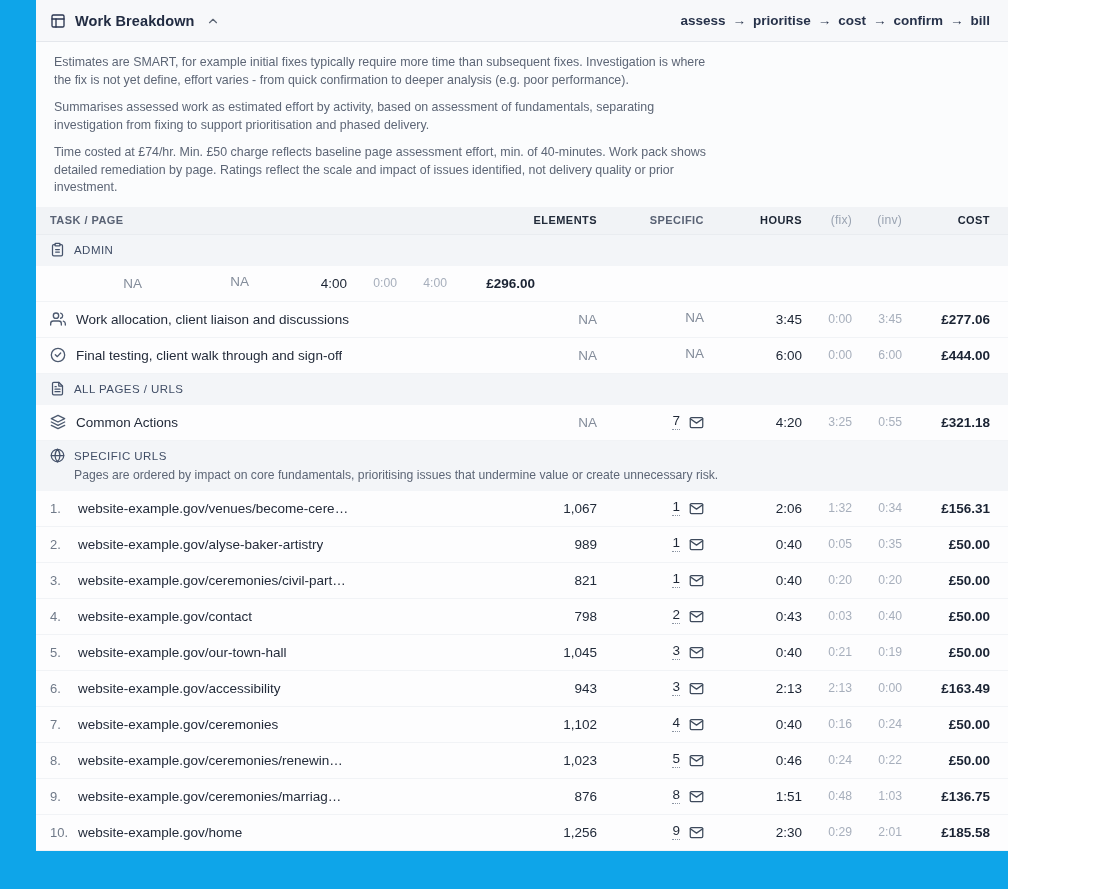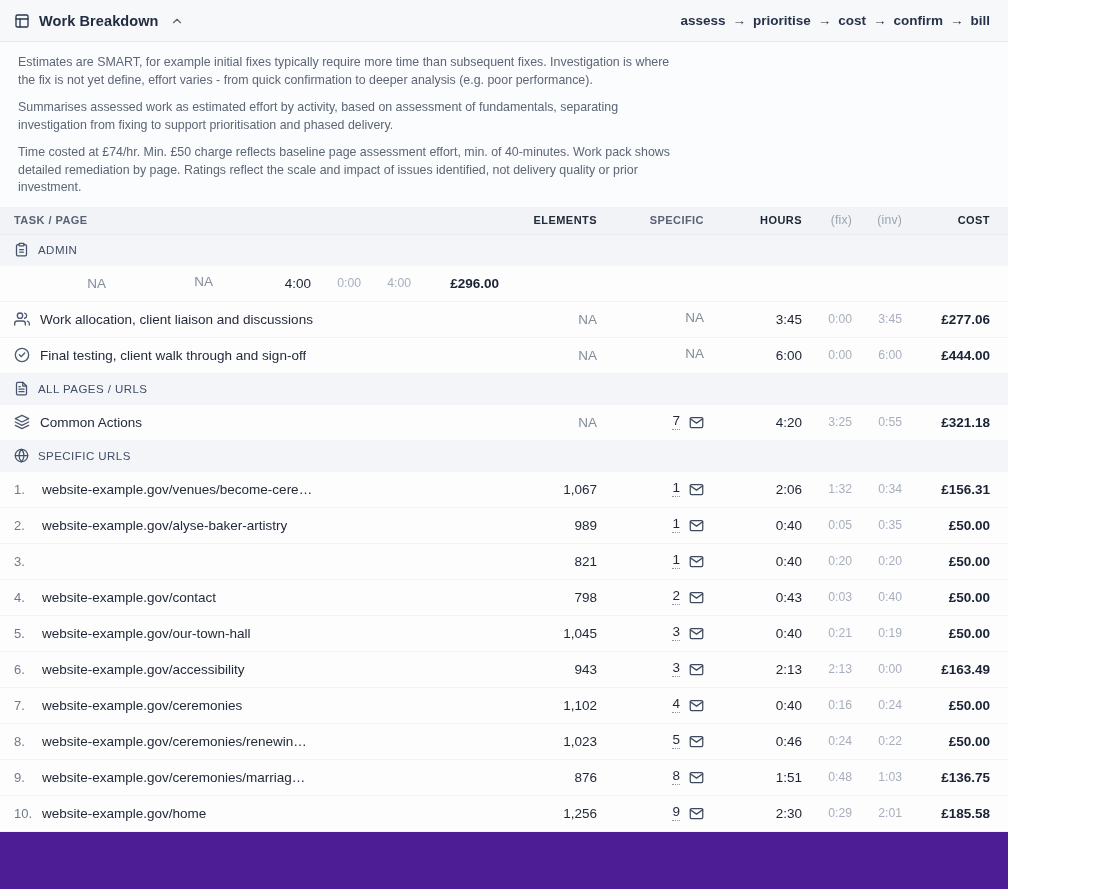--- a/index.html
+++ b/index.html
@@ -1,18 +1,18 @@
 <!DOCTYPE html>
 <html><head>
 <meta charset="utf-8">
 <style>
   * { margin:0; padding:0; box-sizing:border-box; }
   html,body { width:1097px; height:889px; }
   body { font-family:"Liberation Sans", sans-serif; background:#ffffff; color:#29313f; overflow:hidden; }
-  .app { width:1008px; height:889px; background:#4c1d95; }
+  .app { width:1008px; height:889px; background:#0ea5e9;padding-left:36px; }
 
   
   .topbar { height:42px; background:#f7f8fa; border-bottom:1px solid #e4e7ec;
             display:flex; align-items:center; justify-content:space-between; padding:0 18px 0 14px; }
   .topbar-left { display:flex; align-items:center; gap:9px; }
   .t-icon { color:#2a3550; display:flex; }
   .title { font-size:14.5px; font-weight:700; color:#222c42; letter-spacing:.1px; }
   .chev { color:#5c6574; display:flex; cursor:pointer; margin-left:2px; }
   .breadcrumb { font-size:13.5px; font-weight:700; color:#27324a; display:flex; align-items:center; gap:7px; }
   .bc-step { cursor:pointer; }
@@ -238,20 +238,21 @@
       <div class="sh-top">
         <span class="s-icon">
               <svg width="15" height="15" viewBox="0 0 24 24" fill="none" stroke="currentColor" stroke-width="2" stroke-linecap="round" stroke-linejoin="round">
                 <circle cx="12" cy="12" r="10"></circle>
                 <line x1="2" y1="12" x2="22" y2="12"></line>
                 <path d="M12 2a15.3 15.3 0 0 1 4 10 15.3 15.3 0 0 1-4 10 15.3 15.3 0 0 1-4-10 15.3 15.3 0 0 1 4-10z"></path>
               </svg>
             </span>
         <span class="s-title">SPECIFIC URLS</span>
       </div>
+      <div class="s-desc">Pages are ordered by impact on core fundamentals, prioritising issues that undermine value or create unnecessary risk.</div>
     </div>
     <div class="rows">
   <div class="row">
     <div class="col-task">
       <span class="r-num">1.</span>
 
       <span class="r-label">website-example.gov/venues/become-cere…</span>
     </div>
     <div class="col-elements">1,067</div>
     <div class="col-actions">
@@ -288,20 +289,21 @@
     <div class="col-hours">0:40</div>
     <div class="col-fix">0:05</div>
     <div class="col-inv">0:35</div>
     <div class="col-cost">£50.00</div>
   </div>
 
   <div class="row">
     <div class="col-task">
       <span class="r-num">3.</span>
 
+      <span class="r-label">website-example.gov/ceremonies/civil-part…</span>
     </div>
     <div class="col-elements">821</div>
     <div class="col-actions">
       <span class="act-num">1</span>
       <span class="mail">
                 <svg width="15" height="15" viewBox="0 0 24 24" fill="none" stroke="currentColor" stroke-width="2" stroke-linecap="round" stroke-linejoin="round">
                   <rect x="2" y="4" width="20" height="16" rx="2"></rect>
                   <polyline points="22 6 12 13 2 6"></polyline>
                 </svg>
               </span>

